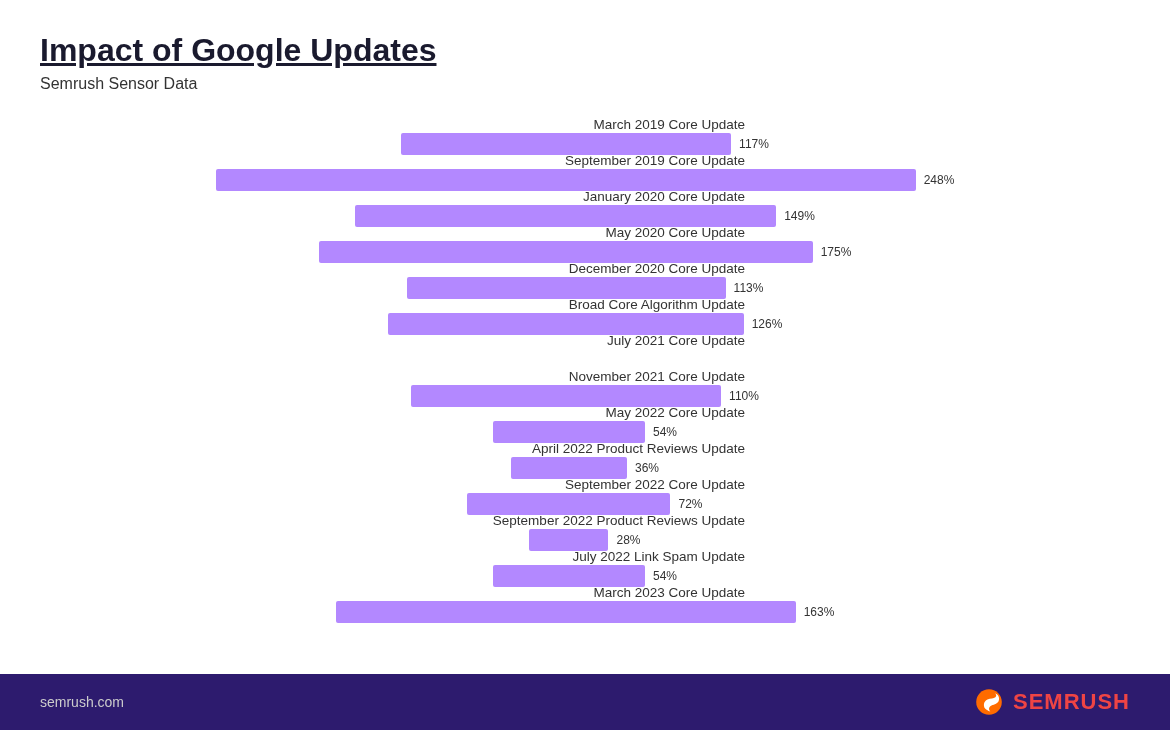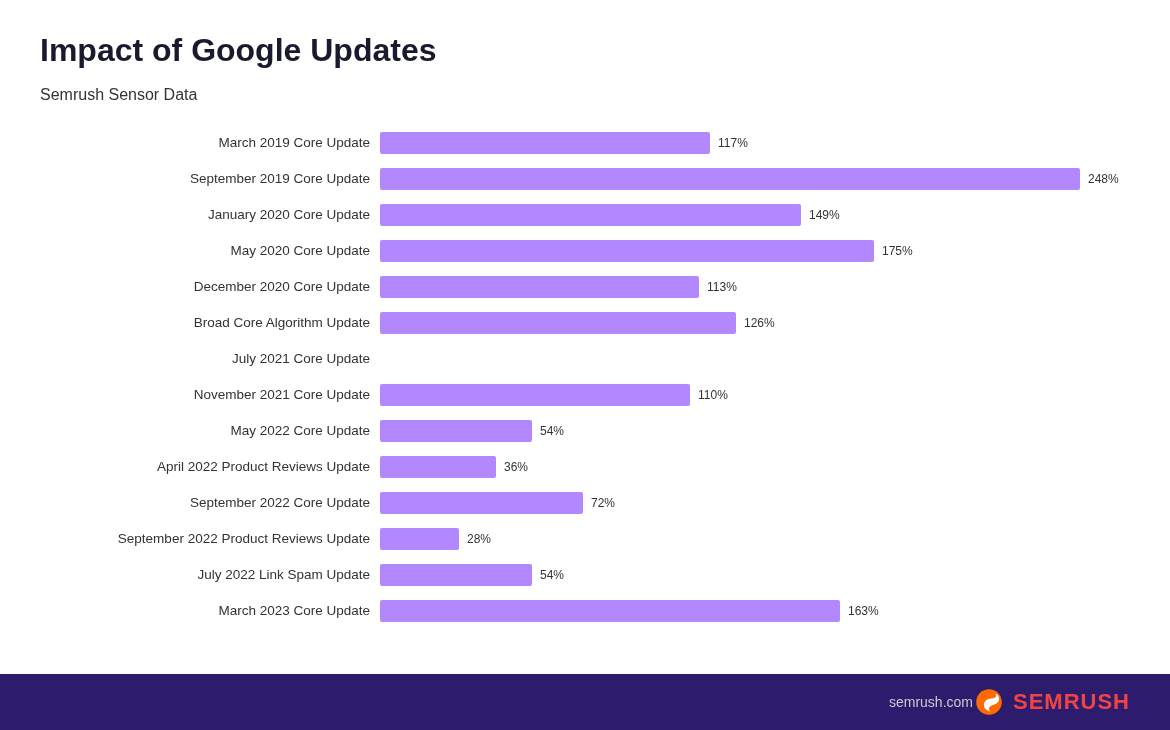--- a/index.html
+++ b/index.html
@@ -13,35 +13,37 @@
     }
     .main-content {
       flex: 1;
       padding: 32px 40px 20px 40px;
       background: #fff;
     }
     .chart-title {
       font-size: 32px;
       font-weight: 700;
       color: #1a1a2e;
-      margin-bottom: 17px;
+      margin-bottom: 6px;
+      text-decoration: underline;
     }
     .chart-subtitle {
       font-size: 16px;
       color: #333;
       margin-bottom: 24px;
     }
     .chart-area {
       width: 100%;
     }
     .bar-row {
       display: flex;
       align-items: center;
       margin-bottom: 6px;
       height: 30px;
+      flex-direction: column;
     }
     .bar-label {
       width: 340px;
       text-align: right;
       font-size: 13.5px;
       color: #333;
       padding-right: 10px;
       flex-shrink: 0;
       line-height: 1.2;
     }
@@ -63,21 +65,21 @@
       font-size: 12px;
       color: #333;
       margin-left: 8px;
       white-space: nowrap;
     }
     .footer {
       background: #2d1b6e;
       height: 56px;
       display: flex;
       align-items: center;
-      justify-content: flex-end;
+      justify-content: space-between;
       padding: 0 40px;
       flex-shrink: 0;
     }
     .footer-url {
       color: #ccc;
       font-size: 14px;
     }
     .footer-logo {
       display: flex;
       align-items: center;

